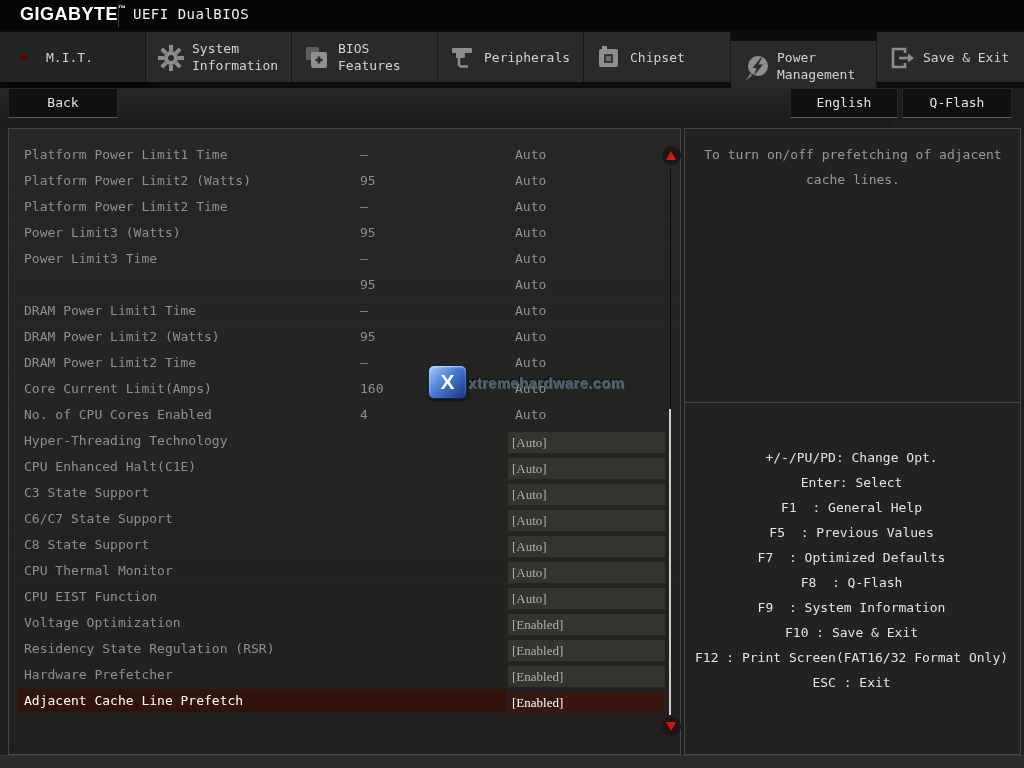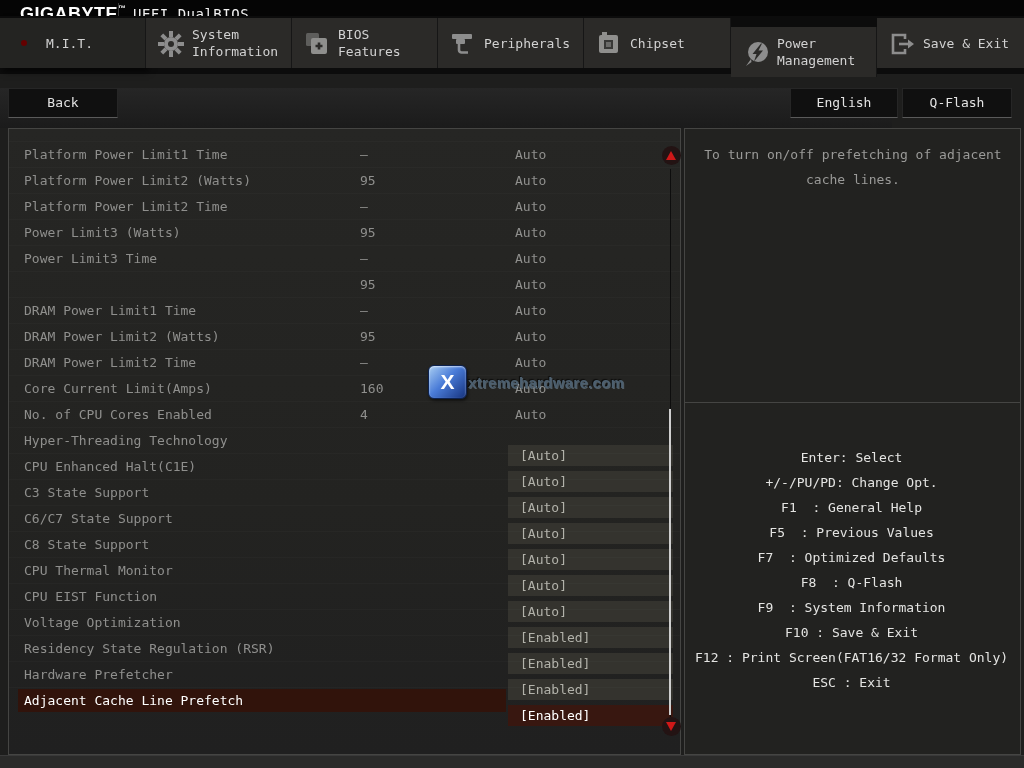--- a/index.html
+++ b/index.html
@@ -10,21 +10,21 @@
     -webkit-font-smoothing:none;
   }
   
   .titlebar{position:absolute;left:0;top:0;width:1024px;height:30px;background:#050505;}
   .logo{position:absolute;left:20px;top:4px;color:#fff;
     font-family:"Liberation Sans",sans-serif;font-weight:700;font-size:18px;letter-spacing:.5px;}
   .logo sup{font-size:8px;vertical-align:top;}
   .titlebar .vdiv{position:absolute;left:118px;top:3px;width:1px;height:24px;background:#3a3a3a;}
   .product{position:absolute;left:133px;top:6px;color:#f2f2f2;font-size:14px;letter-spacing:.5px;}
   
-  .tabbar{position:absolute;left:0;top:16px;width:1024px;height:58px;background:#0c0c0c;}
+  .tabbar{position:absolute;left:0;top:30px;width:1024px;height:58px;background:#0c0c0c;}
   .tab{position:absolute;top:2px;height:50px;background:#2b2a28;border-right:1px solid #161616;box-sizing:border-box;cursor:default;}
   .tab.active{background:#242422;box-shadow:3px 4px 6px rgba(0,0,0,.55);}
   .tab .ticon{position:absolute;left:12px;top:13px;width:28px;height:28px;}
   .tab .tlabel{position:absolute;left:46px;top:0;width:98px;height:50px;display:flex;align-items:center;
     color:#d2d2d2;font-size:13px;line-height:17px;}
   .mit-circle{width:24px;height:24px;border-radius:50%;margin-top:1px;position:relative;
     background:radial-gradient(circle at 40% 38%,#ff3434 0%,#e80202 40%,#c00000 72%,#8d0000 100%);
     box-shadow:inset 0 0 0 2px rgba(110,0,0,.6),2px 3px 5px rgba(0,0,0,.6);}
   .mit-circle::after{content:'';position:absolute;left:9px;top:9px;width:6px;height:6px;border-radius:50%;background:#640000;}
   
@@ -40,22 +40,22 @@
   .panel-list{left:8px;top:128px;width:673px;height:627px;
     background:linear-gradient(#262624,#232321 60%,#202020);}
   .panel-help{left:684px;top:128px;width:337px;height:627px;background:#222220;text-align:center;}
   .bottomstrip{position:absolute;left:0;top:755px;width:1024px;height:13px;background:#2b2b2a;border-top:1px solid #3a3a3a;}
   
   .rows{position:absolute;left:0;top:12px;width:671px;}
   .row{position:relative;height:25px;line-height:25px;font-size:13px;color:#8f8f8d;border-top:1px solid rgba(255,255,255,0.02);}
   .c-label{position:absolute;left:15px;white-space:pre;z-index:2;}
   .c-mid{position:absolute;left:351px;}
   .c-right{position:absolute;left:506px;}
-  .c-box{position:absolute;left:499px;top:17px;width:153px;height:21px;line-height:21px;
-    background:#34332e;color:#b2b2aa;padding-left:12px;}
+  .c-box{position:absolute;left:499px;top:4px;width:153px;height:21px;line-height:21px;
+    background:#34332e;color:#b2b2aa;padding-left:4px;font-family:Liberation Serif, serif;}
   .row.sel{color:#ffffff;}
   .row.sel::before{content:'';position:absolute;left:9px;top:1px;width:488px;height:23px;background:#31130b;}
   .row.sel .c-box{background:#381710;color:#ffffff;}
   
   .scroll-track{position:absolute;left:661px;top:40px;width:1px;height:548px;background:#0d0d0d;}
   .scroll-thumb{position:absolute;left:660px;top:280px;width:2px;height:306px;background:#cfcfcf;}
   .scroll-btn{position:absolute;left:653px;width:19px;height:19px;border-radius:50%;background:#231313;}
   .scroll-btn.up{top:17px;}
   .scroll-btn.down{top:588px;}
   .tri-up{position:absolute;left:4px;top:5px;width:0;height:0;
@@ -284,22 +284,22 @@
     </div>
 
   <div class="wm-icon">X</div>
   <div class="wm-text">xtremehardware.com</div>
 </div>
 
 <div class="panel panel-help">
   <div class="help-text">To turn on/off prefetching of adjacent cache lines.</div>
   <div class="help-div"></div>
   <div class="legend">
+    <div class="legend-line">+/-/PU/PD: Change Opt.</div>
     <div class="legend-line">Enter: Select</div>
-    <div class="legend-line">+/-/PU/PD: Change Opt.</div>
     <div class="legend-line">F1  : General Help</div>
     <div class="legend-line">F5  : Previous Values</div>
     <div class="legend-line">F7  : Optimized Defaults</div>
     <div class="legend-line">F8  : Q-Flash</div>
     <div class="legend-line">F9  : System Information</div>
     <div class="legend-line">F10 : Save &amp; Exit</div>
     <div class="legend-line">F12 : Print Screen(FAT16/32 Format Only)</div>
     <div class="legend-line">ESC : Exit</div>
   </div>
 </div>

